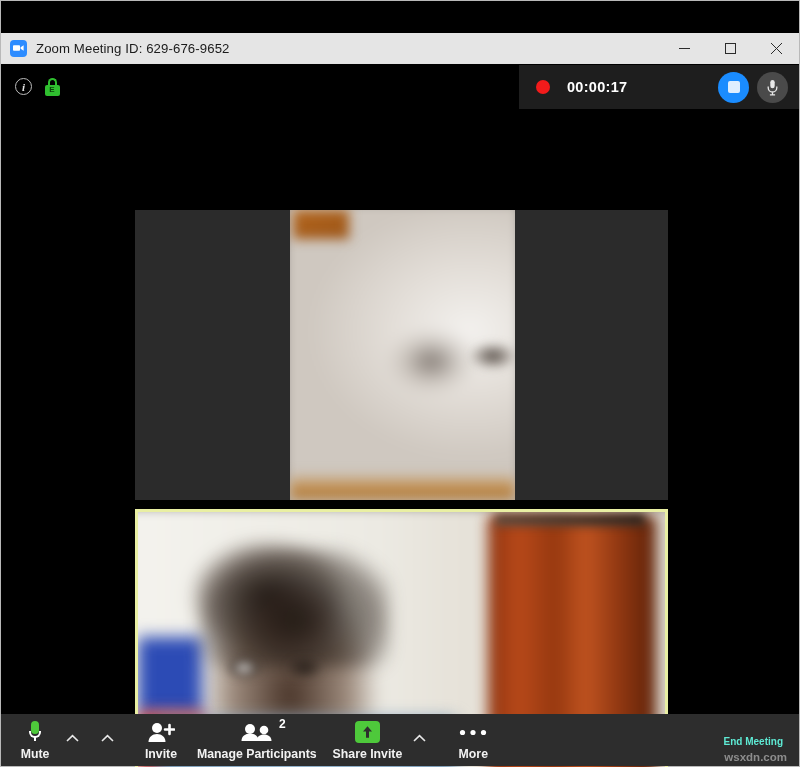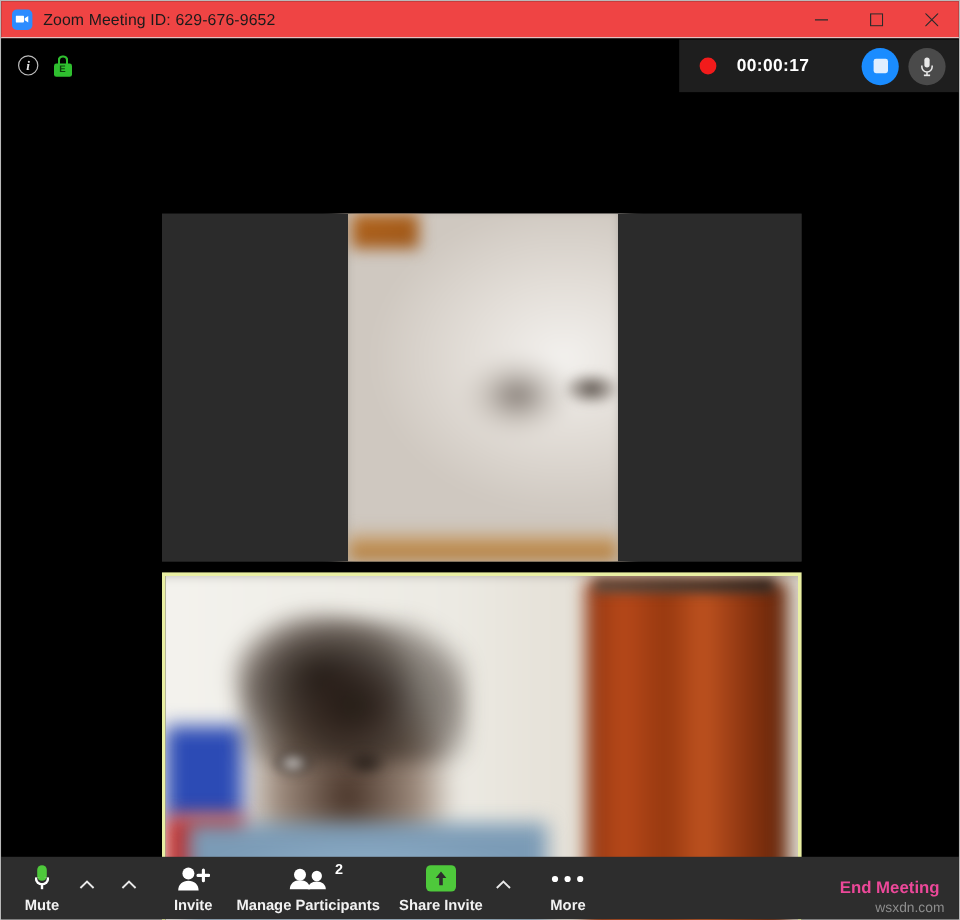--- a/index.html
+++ b/index.html
@@ -15,23 +15,24 @@
     position:relative;
     width:800px; height:767px;
     background:#000;
     border:1px solid #b9b9b9;
     display:flex; flex-direction:column;
   }
 
   
   .titlebar {
     height:24px; min-height:31px;
-    background:#ef4444;
+    background:#e5e5e5;
     display:flex; align-items:center;
     border-bottom:1px solid #e2e2e2;
+    margin-top:32px;
   }
   .titlebar-left { display:flex; align-items:center; padding-left:9px; flex:1; }
   .zoom-logo {
     width:17px; height:17px; border-radius:4px;
     background:#2d8cff;
     display:flex; align-items:center; justify-content:center;
     margin-right:9px;
   }
   .zoom-logo svg { display:block; }
   .titlebar-title {
@@ -71,21 +72,21 @@
     position:absolute; bottom:0; left:0.5px;
     width:15px; height:11px;
     background:#2fbf2f; border-radius:2px;
     display:flex; align-items:center; justify-content:center;
     font-size:8px; font-weight:bold; color:#0b3f0b; line-height:1;
   }
 
   
   .rec-panel {
     position:absolute; right:0; top:1px;
-    width:233px; height:44px;
+    width:280px; height:44px;
     background:#1e1e1e;
     display:flex; align-items:center;
     padding:0 11px 0 17px;
   }
   .rec-dot { width:14px; height:14px; border-radius:50%; background:#f21b1b; }
   .rec-time {
     color:#fff; font-size:14.5px; font-weight:bold;
     letter-spacing:.3px; margin-left:17px; flex:1;
   }
   .rec-btn {
@@ -226,25 +227,25 @@
   .badge {
     position:absolute; top:-3px; right:-13px;
     color:#fff; font-size:12px; font-weight:bold;
   }
   .share-sq {
     width:25px; height:22px; background:#4ec93b; border-radius:4px;
     display:flex; align-items:center; justify-content:center;
   }
   .end-meeting {
     position:absolute; right:16px; bottom:19px;
-    color:#ec4899; font-size:14px; font-weight:bold;
+    color:#5eead4; font-size:10px; font-weight:bold;
   }
   .watermark {
     position:absolute; right:12px; bottom:3px;
-    color:#8d8d8d; font-size:11.5px;
+    color:#8d8d8d; font-size:11.5px;font-weight:bold;
   }
 </style>
 </head>
 <body>
 
 <div class="app-window">
 
   <div class="titlebar">
     <div class="titlebar-left">
       <span class="zoom-logo">

